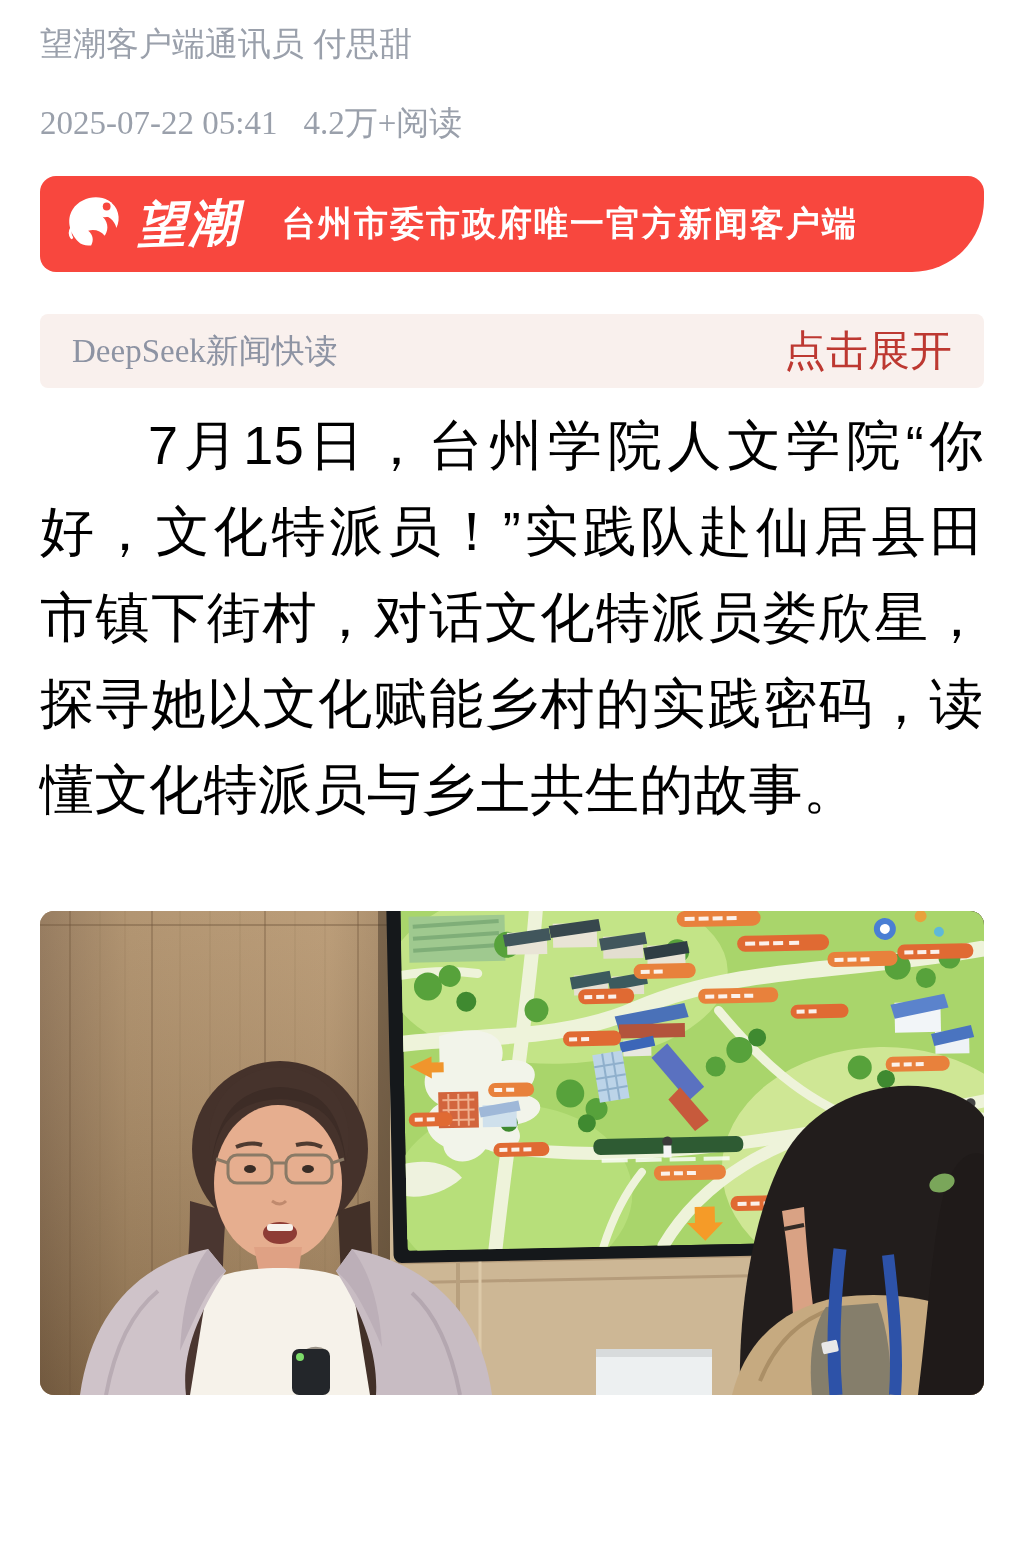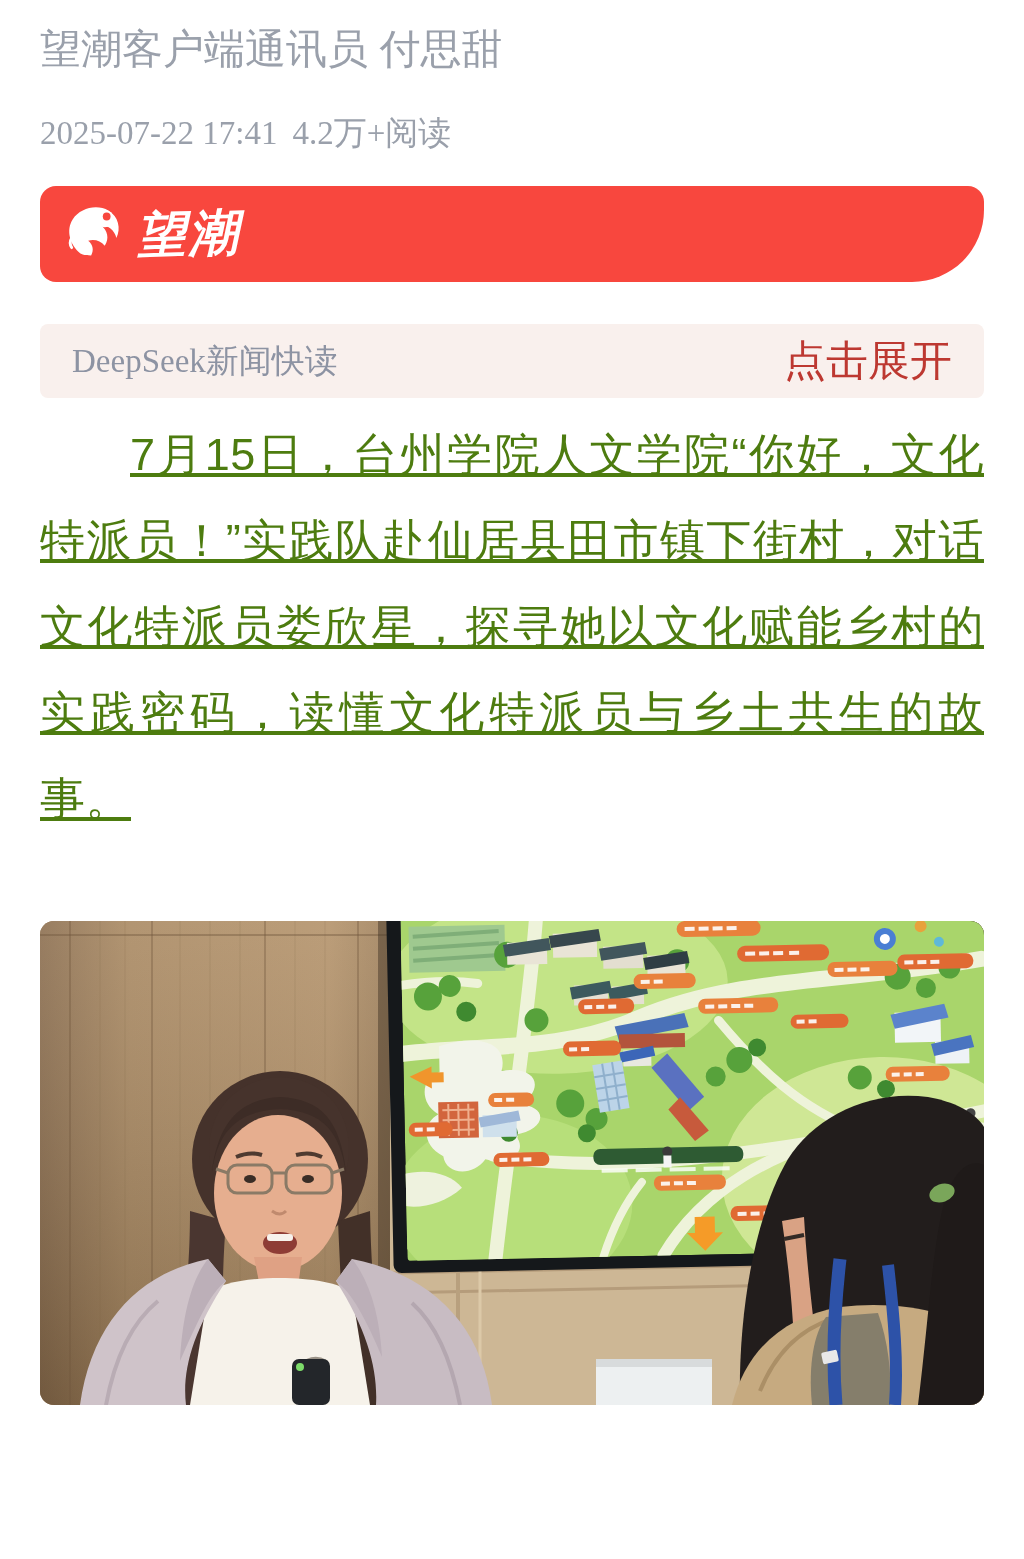--- a/index.html
+++ b/index.html
@@ -4,23 +4,23 @@
 <style>
   html,body{margin:0;padding:0;background:#ffffff;}
   body{width:1024px;height:1559px;overflow:hidden;font-family:"Liberation Sans",sans-serif;}
   .page{padding:0 40px;}
 
   
   .title{
     margin:6px 0 0;font-size:58px;line-height:86px;font-weight:700;
     color:#24262b;letter-spacing:.5px;
   }
-  .author{margin-top:22px;font-size:41px;color:#9aa0ab;}
+  .author{margin-top:22px;font-size:33px;color:#9aa0ab;}
   .meta{margin-top:34px;font-size:33px;color:#9aa0ab;font-family:"Liberation Serif",serif;}
-  .meta .read{margin-left:15px;}
+  .meta .read{margin-left:26px;}
 
   
   .banner{
     margin-top:30px;height:96px;background:#f8473e;
     border-radius:16px 16px 72px 16px;
     display:flex;align-items:center;padding:0 0 0 20px;box-sizing:border-box;
     color:#fff;cursor:pointer;
   }
   .banner .wave{width:70px;height:70px;flex:0 0 auto;}
   .banner .brand{
@@ -33,53 +33,54 @@
   .digest{
     margin-top:42px;height:74px;background:#f9f0ed;border-radius:8px;
     display:flex;align-items:center;justify-content:space-between;
     padding:0 32px;box-sizing:border-box;cursor:pointer;
   }
   .digest-label{font-size:33px;color:#8d93a3;font-family:"Liberation Serif",serif;}
   .digest-expand{font-size:42px;color:#bd3831;}
 
   
   .body-text{
-    margin:14px 0 0;font-size:45px;line-height:86px;color:#4d7c0f;
-    text-indent:2em;text-align:justify;letter-spacing:.5px;text-decoration:underline;
+    margin:14px 0 0;font-size:54px;line-height:86px;color:#000000;
+    text-indent:2em;text-align:justify;letter-spacing:.5px;
   }
 
   
   .photo{
     position:relative;margin-top:79px;width:944px;height:484px;
     border-radius:14px;overflow:hidden;background:#a0805a;
   }
   .photo svg.scene{display:block;width:944px;height:484px;}
 </style>
 </head>
 <body>
 
 <div class="page">
 
 
   <div class="author">望潮客户端通讯员 付思甜</div>
 
   <div class="meta">
-    <span>2025-07-22 17:41</span><span class="read">4.2万+阅读</span>
+    <span>2025-07-22 05:41</span><span class="read">4.2万+阅读</span>
   </div>
 
   <div class="banner">
     <svg class="wave" viewBox="0 0 72 72">
       <g fill="#ffffff">
         <path d="M21 56 C10 47 6 32 13 21 C21 9 38 5 50 12 C60 18 63 30 58 40 C56 32 50 27 42 27 C49 32 51 41 46 48 C42 43 35 41 29 43 C34 47 35 53 32 58 C28 58 24 58 21 56 Z"></path>
         <circle cx="46" cy="20" r="9"></circle>
       </g>
       <circle cx="48" cy="18" r="4" fill="#f8473e"></circle>
       <path d="M12 40 q-3 5 0 10" stroke="#ffffff" stroke-width="3" fill="none" stroke-linecap="round"></path>
     </svg>
     <span class="brand">望潮</span>
+    <span class="slogan">台州市委市政府唯一官方新闻客户端</span>
   </div>
 
   <div class="digest">
     <span class="digest-label">DeepSeek新闻快读</span>
     <span class="digest-expand">点击展开</span>
   </div>
 
   <p class="body-text">7月15日，台州学院人文学院“你好，文化特派员！”实践队赴仙居县田市镇下街村，对话文化特派员娄欣星，探寻她以文化赋能乡村的实践密码，读懂文化特派员与乡土共生的故事。</p>
 
   <div class="photo">

